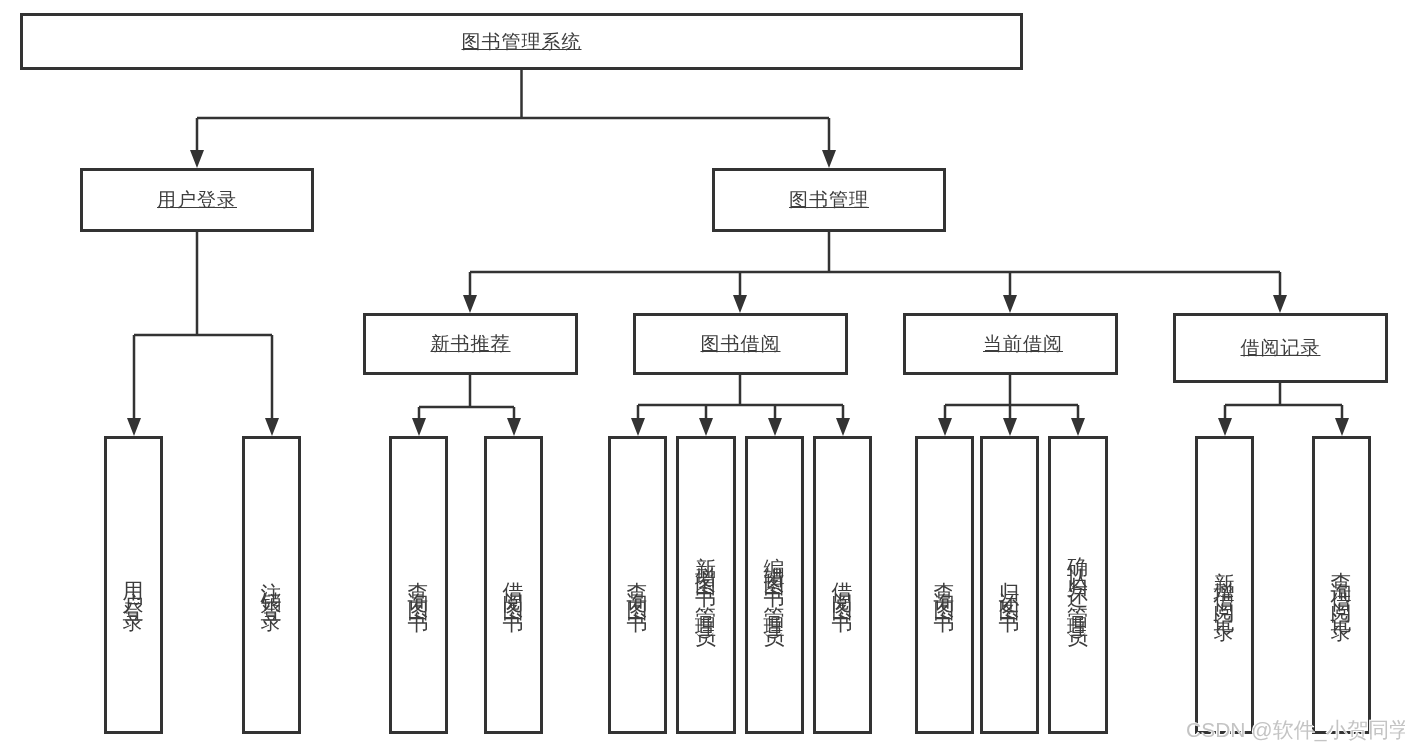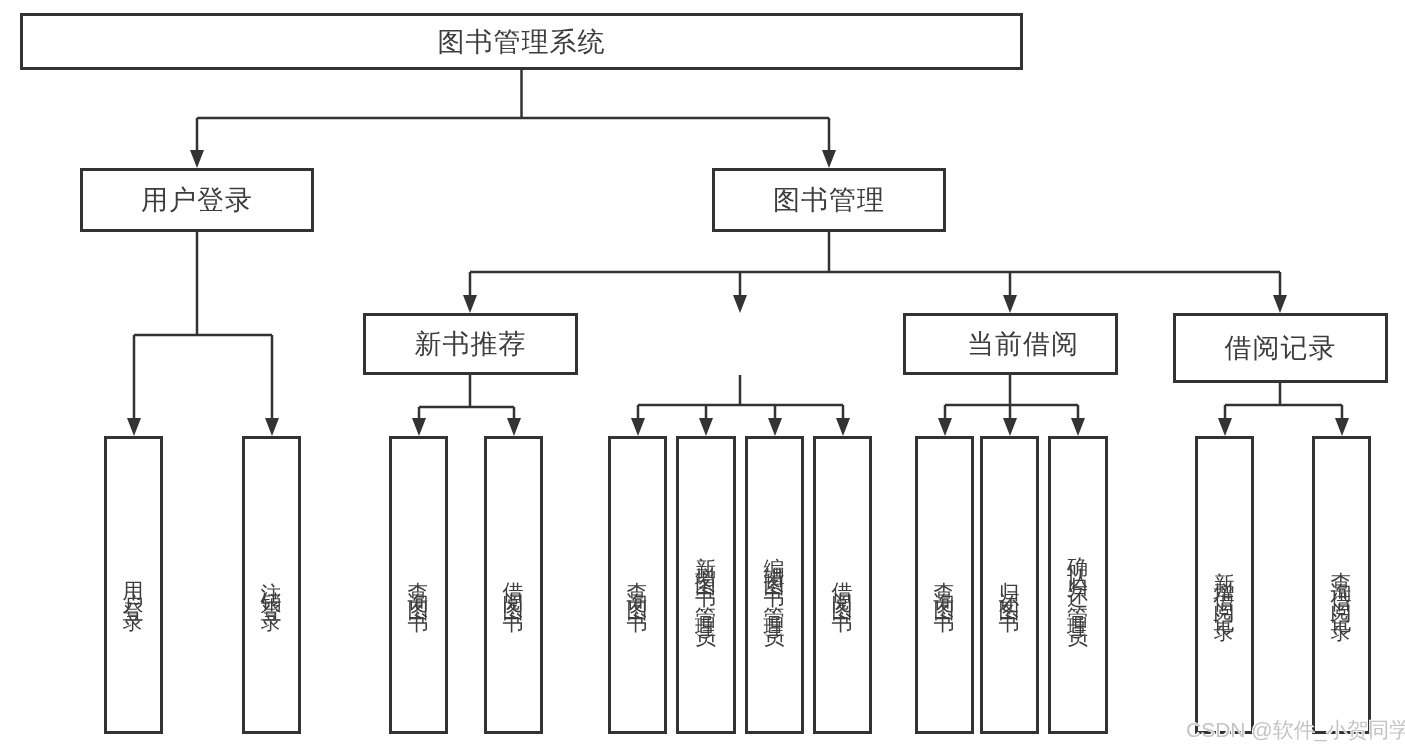--- a/index.html
+++ b/index.html
@@ -26,23 +26,24 @@
     position: absolute;
     box-sizing: border-box;
     background: #ffffff;
     border: 3px solid #333333;
     display: flex;
     align-items: center;
     justify-content: center;
     color: #3d3d3d;
   }
   .box.h span {
-    font-size: 27px;
+    font-size: 19px;
     letter-spacing: 1px;
     white-space: nowrap;
+    text-decoration: underline;
   }
   .box.v span {
     writing-mode: vertical-rl;
     text-orientation: mixed;
     font-size: 21px;
     letter-spacing: 10px;
     line-height: 1;
   }
   .watermark {
     position: absolute;
@@ -82,20 +83,23 @@
 
   <div class="box h" style="left:80px; top:168px; width:234px; height:64px;">
     <span>用户登录</span>
   </div>
   <div class="box h" style="left:712px; top:168px; width:234px; height:64px;">
     <span>图书管理</span>
   </div>
 
   <div class="box h" style="left:363px; top:313px; width:215px; height:62px;">
     <span>新书推荐</span>
+  </div>
+  <div class="box h" style="left:633px; top:313px; width:215px; height:62px;">
+    <span>图书借阅</span>
   </div>
   <div class="box h" style="left:903px; top:313px; width:215px; height:62px;padding-left:25px;">
     <span>当前借阅</span>
   </div>
   <div class="box h" style="left:1173px; top:313px; width:215px; height:70px;">
     <span>借阅记录</span>
   </div>
 
   <div class="box v" style="left:104px; top:436px; width:59px; height:298px;">
     <span>用户登录</span>

